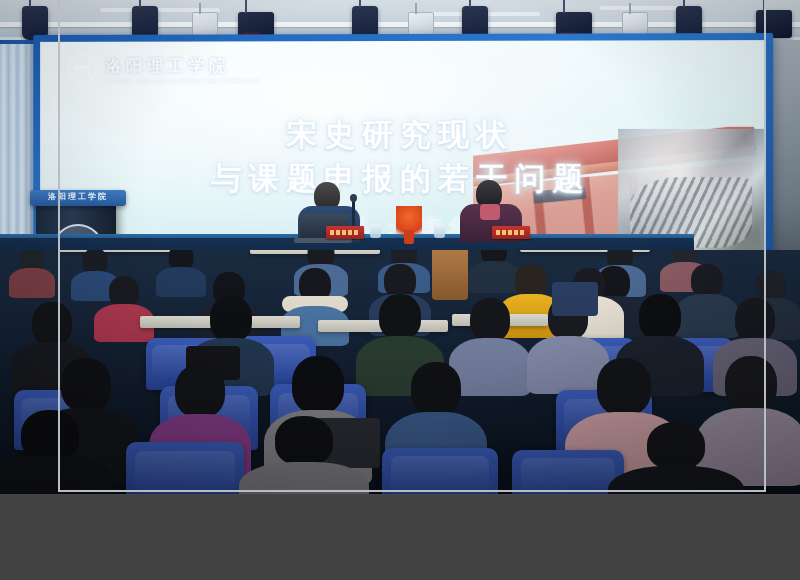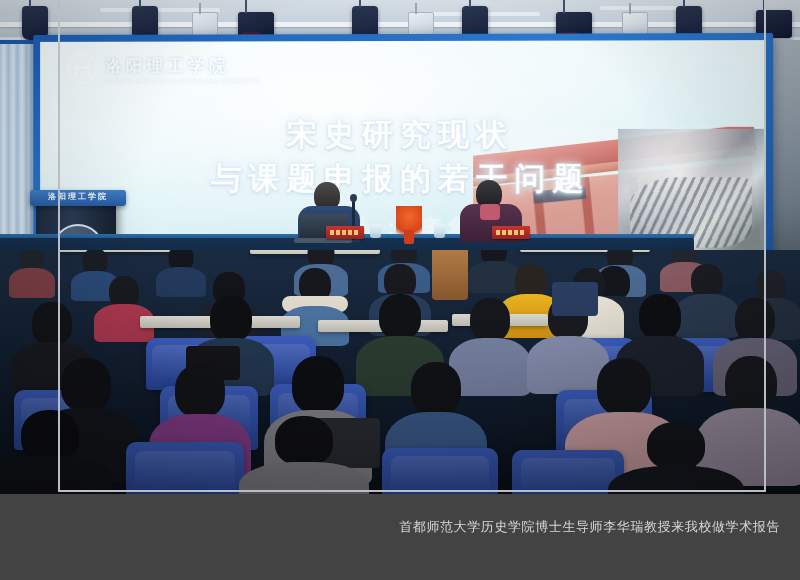--- a/index.html
+++ b/index.html
@@ -547,17 +547,14 @@
       <div class="person" style="left:612px;top:172px;width:128px;height:90px;">
         <div class="head" style="top:0;width:58px;height:48px;background:#15171c;"></div>
         <div class="torso" style="top:44px;width:136px;height:56px;background:#171a21;"></div>
       </div>
     </div>
 
     <div class="vign"></div>
     <div class="photo-frame"></div>
   </div>
 
-  <div class="caption-bar">
-    <div class="caption">首都师范大学历史学院博士生导师李华瑞教授来我校做学术报告</div>
-  </div>
 
 </div>
 
 </body></html>

